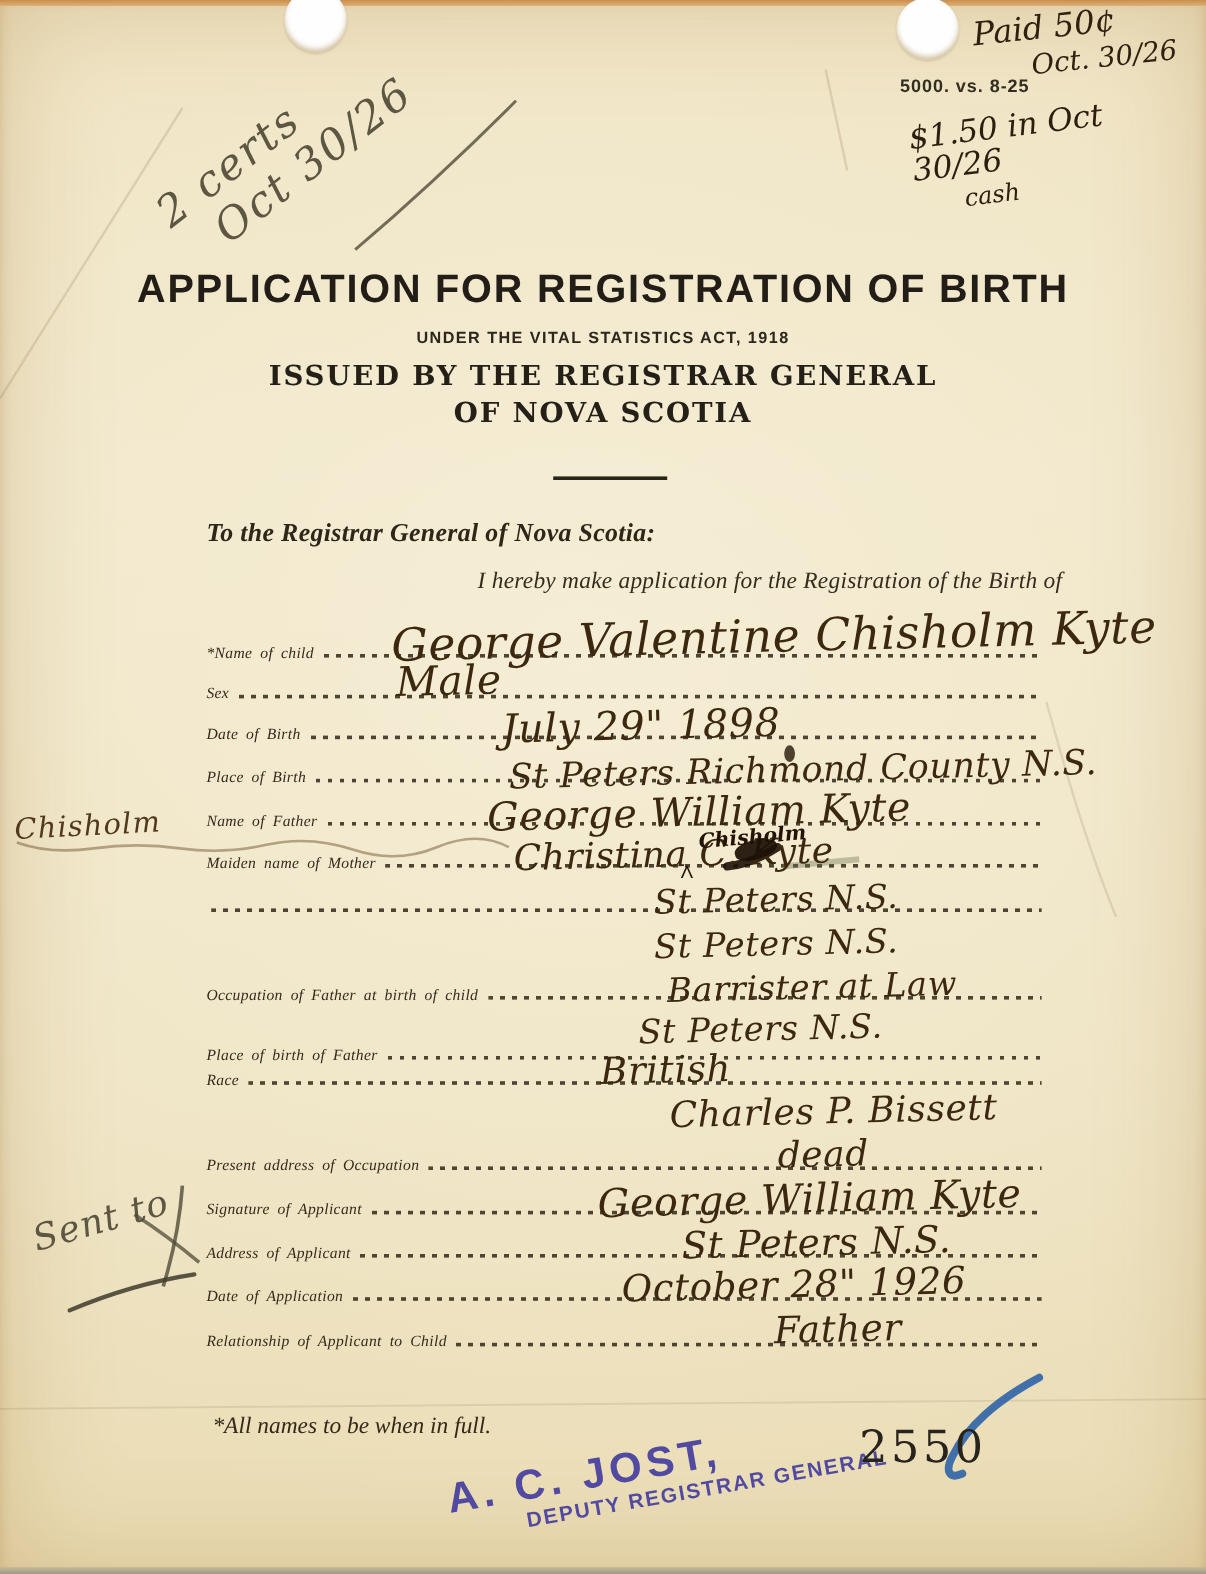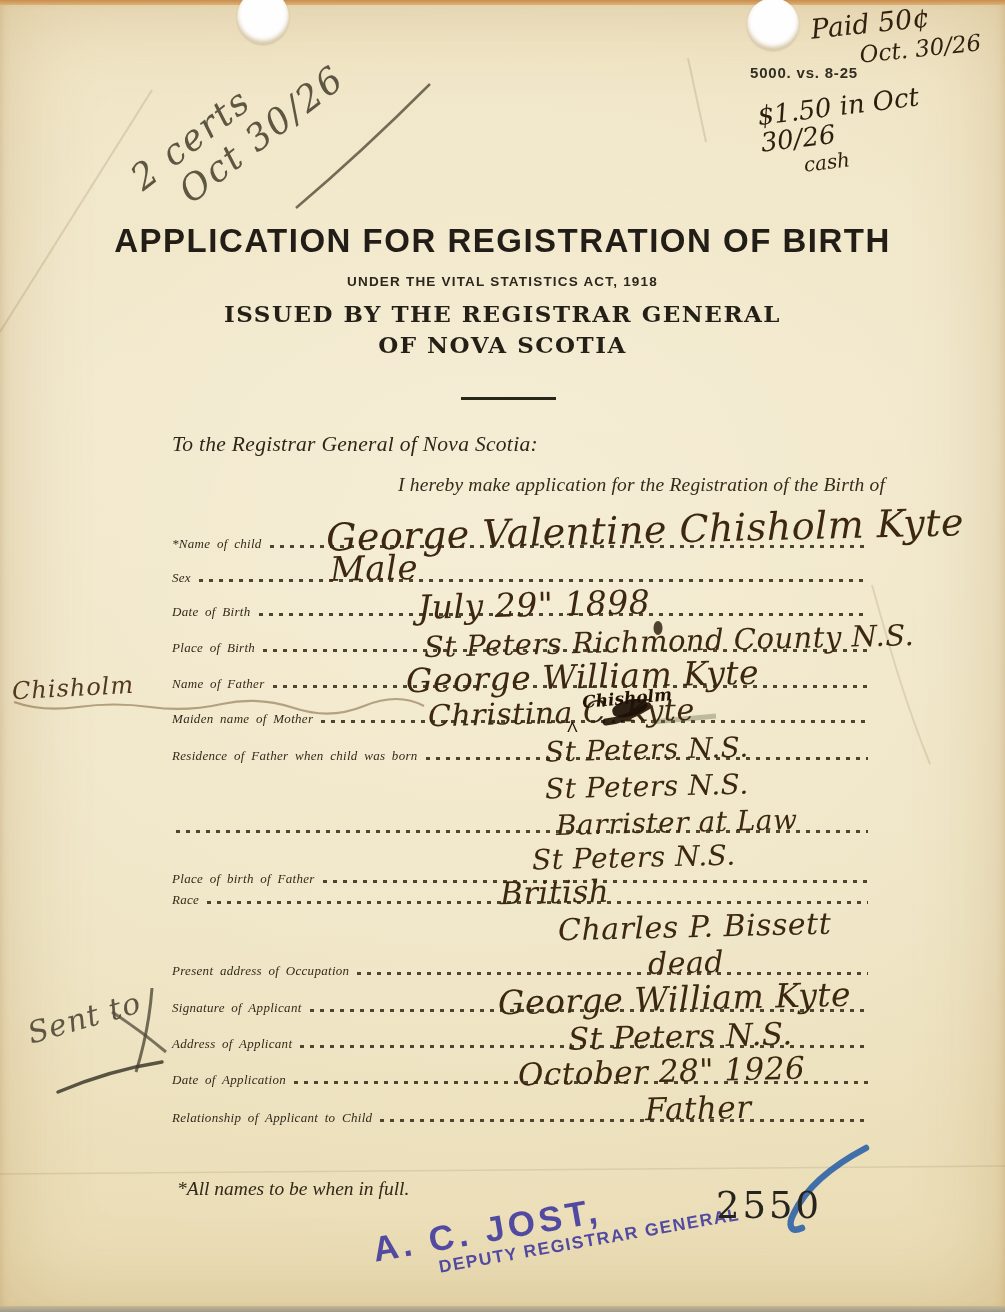--- a/index.html
+++ b/index.html
@@ -24,21 +24,21 @@
   
   .center{position:absolute;left:0;width:100%;text-align:center;color:#221d16;}
   #title{top:222px;font-family:"Liberation Sans",sans-serif;font-weight:700;
     font-size:33px;letter-spacing:1.5px;}
   #subtitle{top:274px;font-family:"Liberation Sans",sans-serif;font-weight:700;
     font-size:13.5px;letter-spacing:1.2px;color:#2c261d;}
   #issued{top:298px;font-family:"DejaVu Serif",serif;font-weight:700;
     font-size:23px;letter-spacing:1.5px;line-height:31px;color:#241f17;}
   #rule{position:absolute;left:461px;top:397px;width:95px;height:3px;background:#2a2519;}
 
-  #salutation{position:absolute;left:172px;top:432px;font-style:italic;font-weight:400;
+  #salutation{position:absolute;left:172px;top:432px;font-style:italic;font-weight:700;
     font-size:21.5px;color:#2e2719;letter-spacing:.3px;}
   #intro{position:absolute;left:398px;top:474px;font-style:italic;font-size:19.5px;
     color:#352c1c;letter-spacing:.2px;}
   #footnote{position:absolute;left:177px;top:1178px;font-style:italic;font-size:19.5px;
     color:#32291a;}
 
   
   .row{position:absolute;left:172px;right:137px;height:27px;display:flex;align-items:flex-end;}
   .lbl{font-style:italic;font-size:13px;color:#332a1b;white-space:nowrap;
     padding-right:4px;letter-spacing:.3px;word-spacing:3px;}
@@ -159,24 +159,24 @@
     </div>
   <div class="row" id="r4">
       <span class="lbl">Name of Father</span>
       <div class="dots"></div>
     </div>
   <div class="row" id="r5">
       <span class="lbl">Maiden name of Mother</span>
       <div class="dots"></div>
     </div>
   <div class="row" id="r6">
-      <span class="lbl">Residence of Father when child was born</span>
       <div class="dots"></div>
     </div>
   <div class="row" id="r8">
+      <span class="lbl">Occupation of Father at birth of child</span>
       <div class="dots"></div>
     </div>
   <div class="row" id="r9">
       <span class="lbl">Place of birth of Father</span>
       <div class="dots"></div>
     </div>
   <div class="row" id="r10">
       <span class="lbl">Race</span>
       <div class="dots"></div>
     </div>

